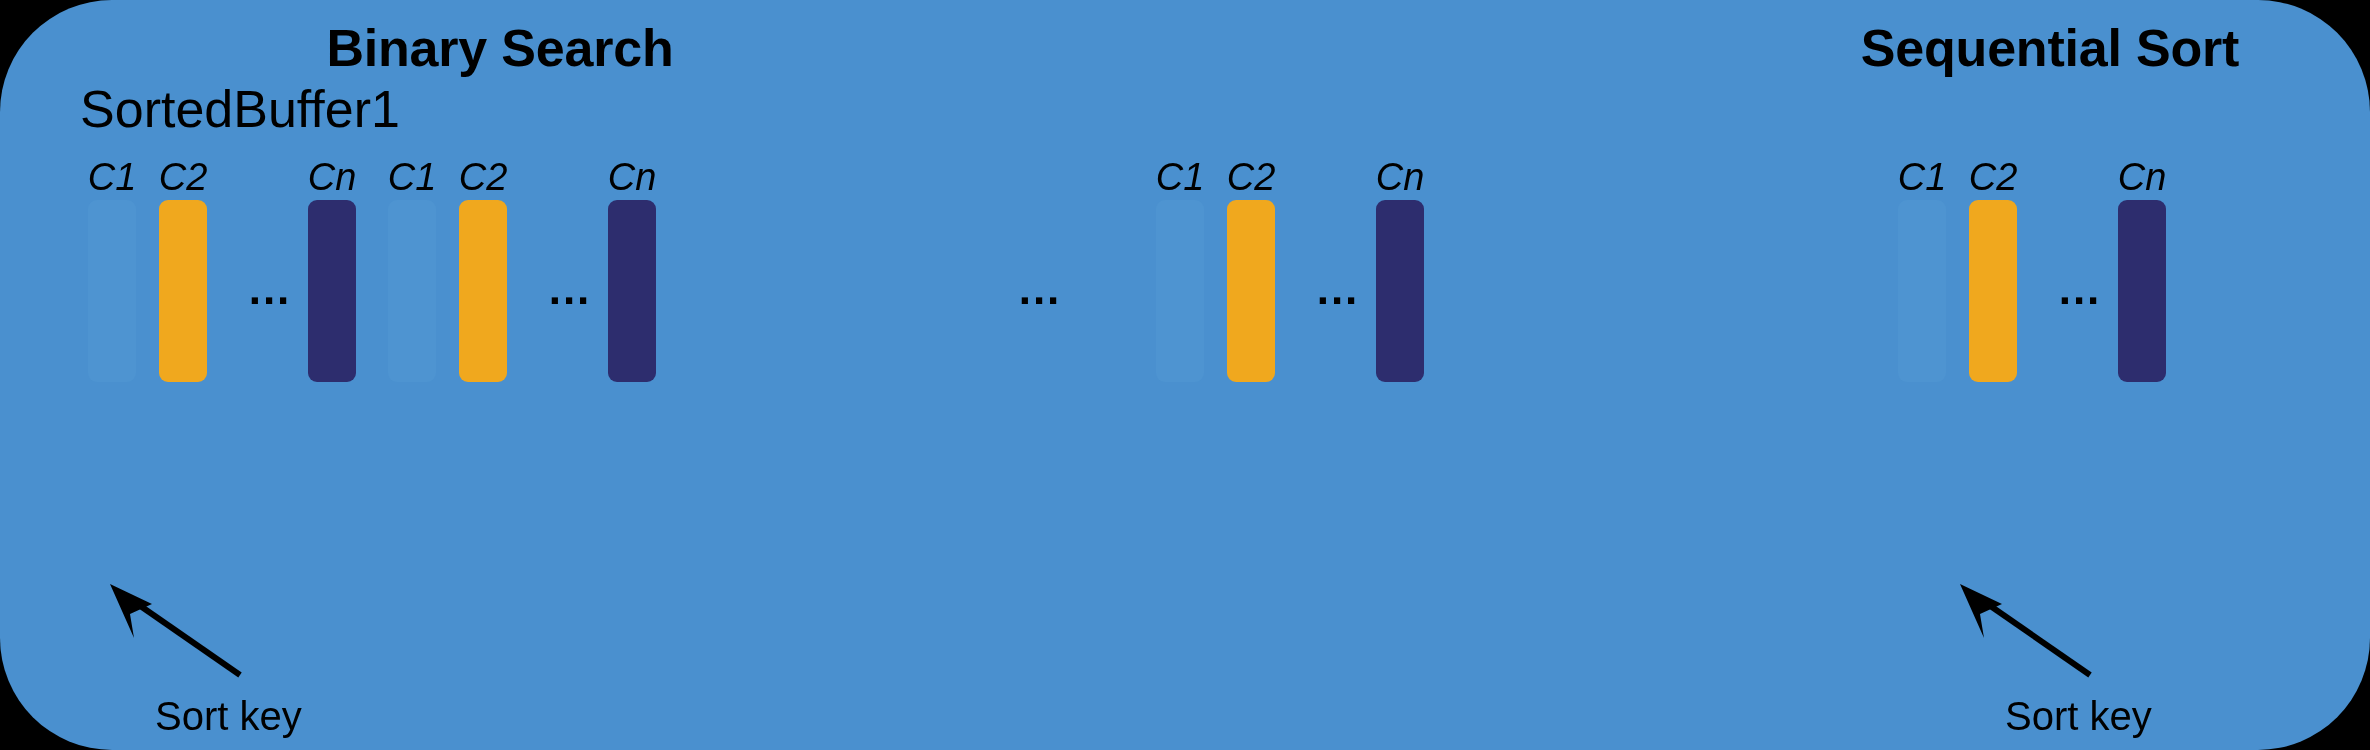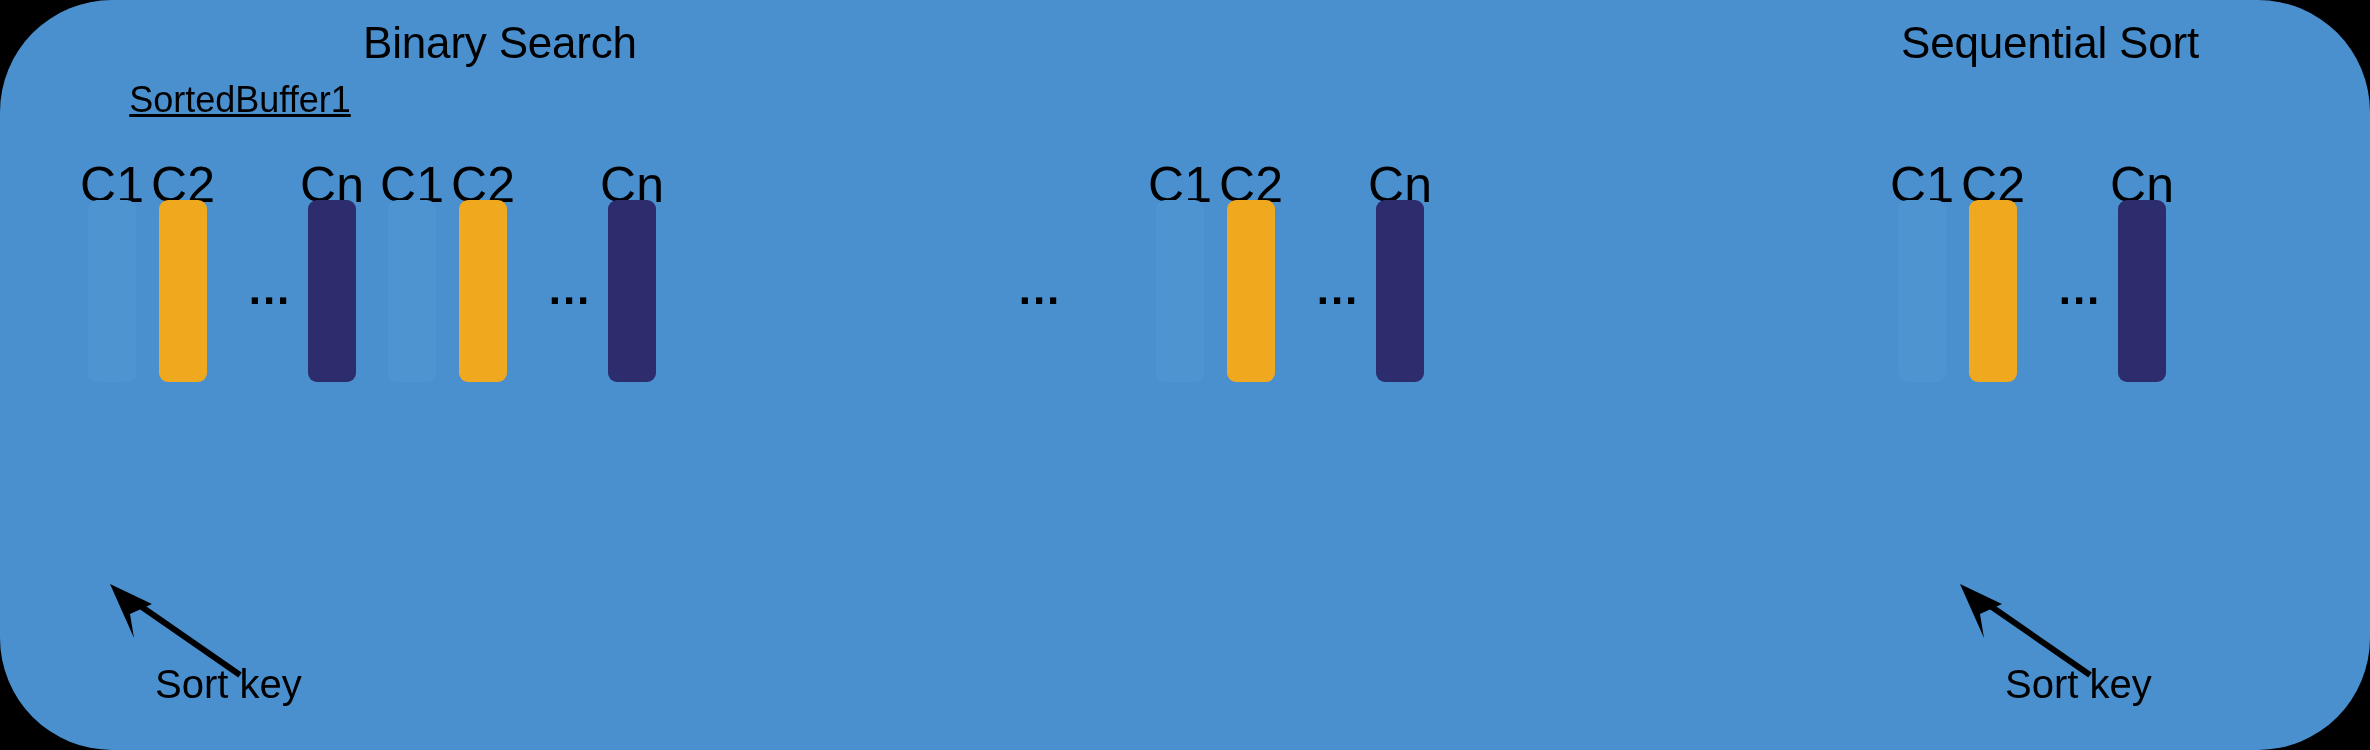--- a/index.html
+++ b/index.html
@@ -8,54 +8,54 @@
 
   #stage{position:relative;width:2370px;height:750px;background:#000;}
 
   
   #panel{
     position:absolute;left:0;top:0;width:2370px;height:750px;
     background:#4a90cf;border-radius:112px;overflow:hidden;
   }
 
   .section-title{
-    position:absolute;color:#000;font-weight:normal;font-size:44px;
+    position:absolute;color:#000;font-weight:bold;font-size:52px;
     white-space:nowrap;transform:translateX(-50%);
     letter-spacing:-0.2px;
   }
 
   .buffer{position:absolute;top:0;height:750px;}
 
   .buffer-label{
     position:absolute;top:79px;left:50%;transform:translateX(-50%);
-    font-size:36px;color:#000;white-space:nowrap;font-weight:normal;text-decoration:underline;
+    font-size:52px;color:#000;white-space:nowrap;font-weight:normal;
   }
 
   .col{position:absolute;top:0;}
   .col-label{
     position:absolute;top:156px;left:50%;transform:translateX(-50%);
-    font-size:50px;color:#000;white-space:nowrap;
+    font-size:38px;color:#000;white-space:nowrap;font-style:italic;
   }
   .bar{
     position:absolute;top:200px;left:50%;transform:translateX(-50%);
     width:48px;height:182px;border-radius:9px;
   }
   .bar.c1{background:#4e94d1;}
   .bar.c2{background:#f0a81e;}
   .bar.cn{background:#2d2d6e;}
 
   .ellipsis{
     position:absolute;font-size:44px;color:#000;font-weight:bold;
     line-height:1;letter-spacing:2px;white-space:nowrap;
     transform:translate(-50%,-50%);
   }
 
   .sortkey-group{position:absolute;}
   .sortkey-label{
-    position:absolute;font-size:40px;color:#000;white-space:nowrap;
+    position:absolute;font-size:40px;color:#000;white-space:nowrap;margin-top:32px;
   }
   .sortkey-arrow{position:absolute;}
 </style>
 </head>
 <body>
 
 <div id="stage">
   <div id="panel">
 
     <div class="section-title" style="left:500px;top:18px;">Binary Search</div>

